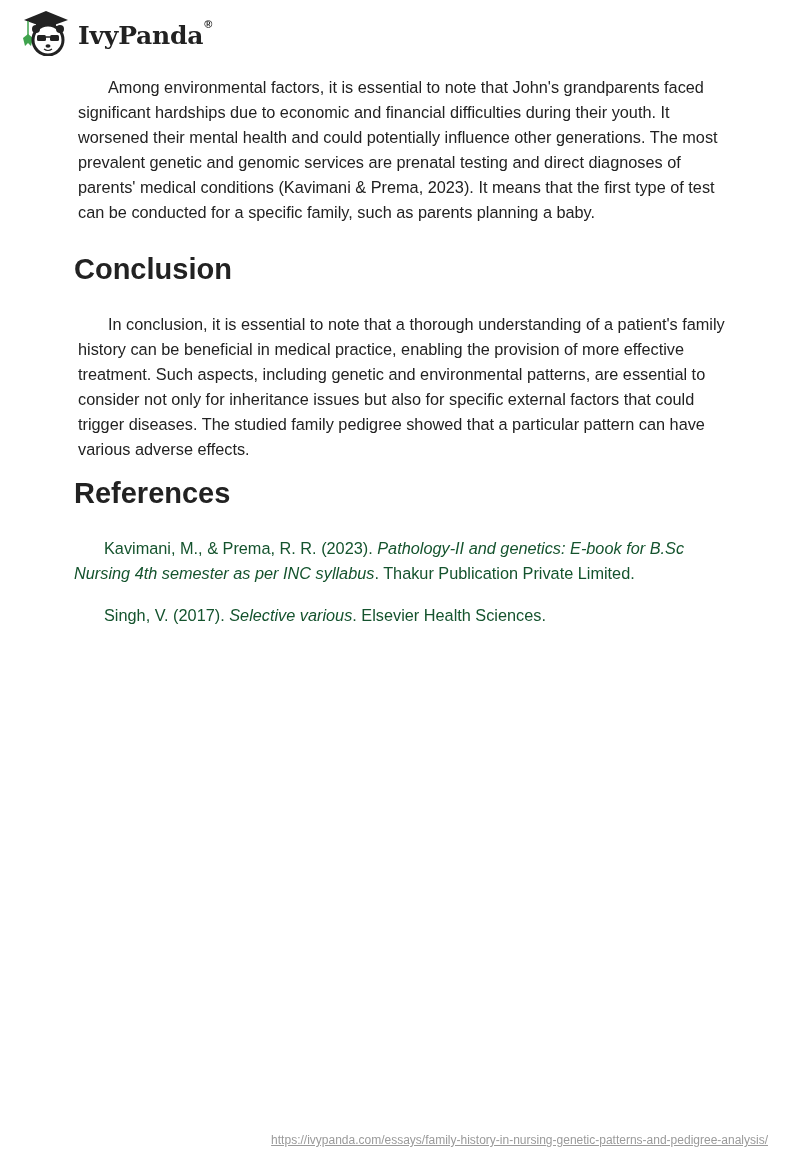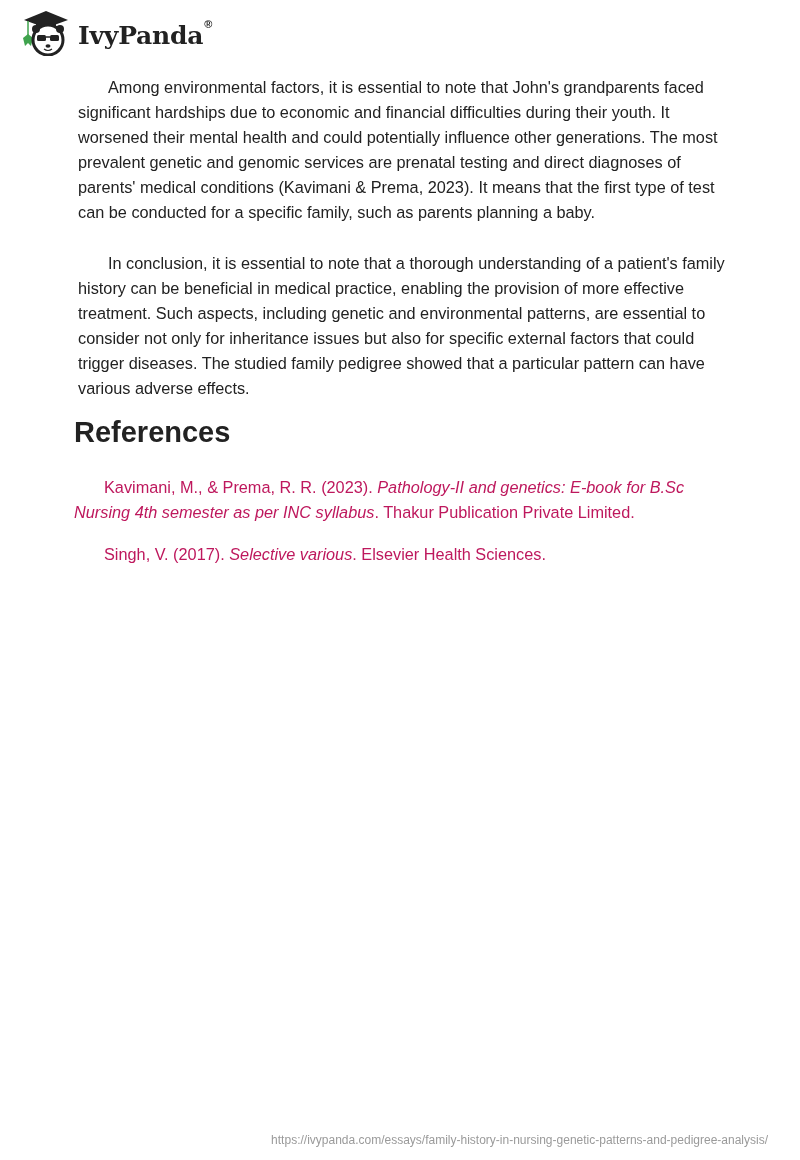--- a/index.html
+++ b/index.html
@@ -77,30 +77,31 @@
       margin: 0;
       font-size: 29px;
       font-weight: bold;
       color: #222222;
       line-height: 34px;
     }
     .ref {
       margin: 0;
       font-size: 16.3px;
       line-height: 25px;
-      color: #be185d;
+      color: #14532d;
       text-indent: 30px;
     }
     .ref i { font-style: italic; }
     .footer-url {
       position: absolute;
       right: 32px;
       top: 1133px;
       font-size: 12px;
       color: #9a9a9a;
+      text-decoration: underline;
     }
   </style>
 </head>
 <body>
 
 <div class="header">
   <div class="logo">
     <div class="logo-mark">
       <svg width="58" height="48" viewBox="0 0 58 48">
 
@@ -122,20 +123,21 @@
         <path d="M26,41 Q30,44 34,41" stroke="#222" stroke-width="1.2" fill="none"></path>
       </svg>
     </div>
     <span class="logo-text"><span>IvyPanda</span><span class="logo-reg">®</span></span>
   </div>
 </div>
 
 <div class="content">
   <p class="body-para">Among environmental factors, it is essential to note that John's grandparents faced significant hardships due to economic and financial difficulties during their youth. It worsened their mental health and could potentially influence other generations. The most prevalent genetic and genomic services are prenatal testing and direct diagnoses of parents' medical conditions (Kavimani &amp; Prema, 2023). It means that the first type of test can be conducted for a specific family, such as parents planning a baby.</p>
 
+  <h2 class="section-heading" style="margin-top:27px;">Conclusion</h2>
 
   <p class="body-para" style="margin-top:26px;">In conclusion, it is essential to note that a thorough understanding of a patient's family history can be beneficial in medical practice, enabling the provision of more effective treatment. Such aspects, including genetic and environmental patterns, are essential to consider not only for inheritance issues but also for specific external factors that could trigger diseases. The studied family pedigree showed that a particular pattern can have various adverse effects.</p>
 
   <h2 class="section-heading" style="margin-top:14px;">References</h2>
 
   <div style="margin-top:26px;">
     <p class="ref"><span>Kavimani, M., &amp; Prema, R. R. (2023). </span><i>Pathology-II and genetics: E-book for B.Sc Nursing 4th semester as per INC syllabus</i><span>. Thakur Publication Private Limited.</span></p>
     <p class="ref" style="margin-top:17px;"><span>Singh, V. (2017). </span><i>Selective various</i><span>. Elsevier Health Sciences.</span></p>
   </div>
 </div>

